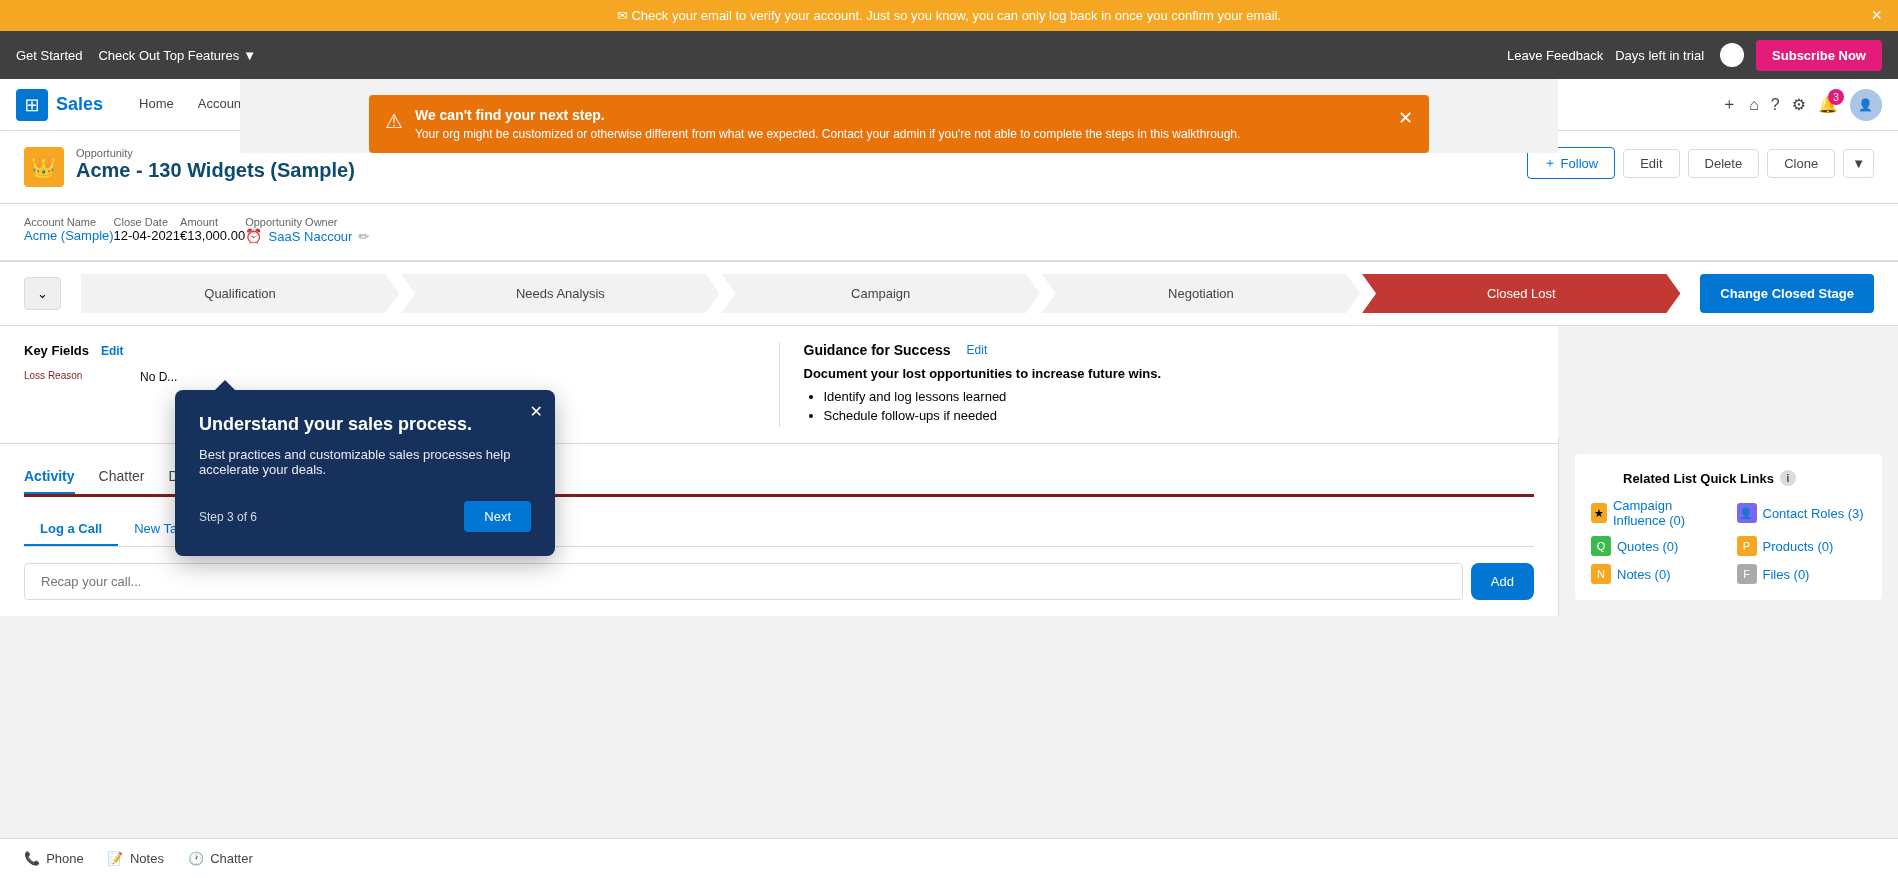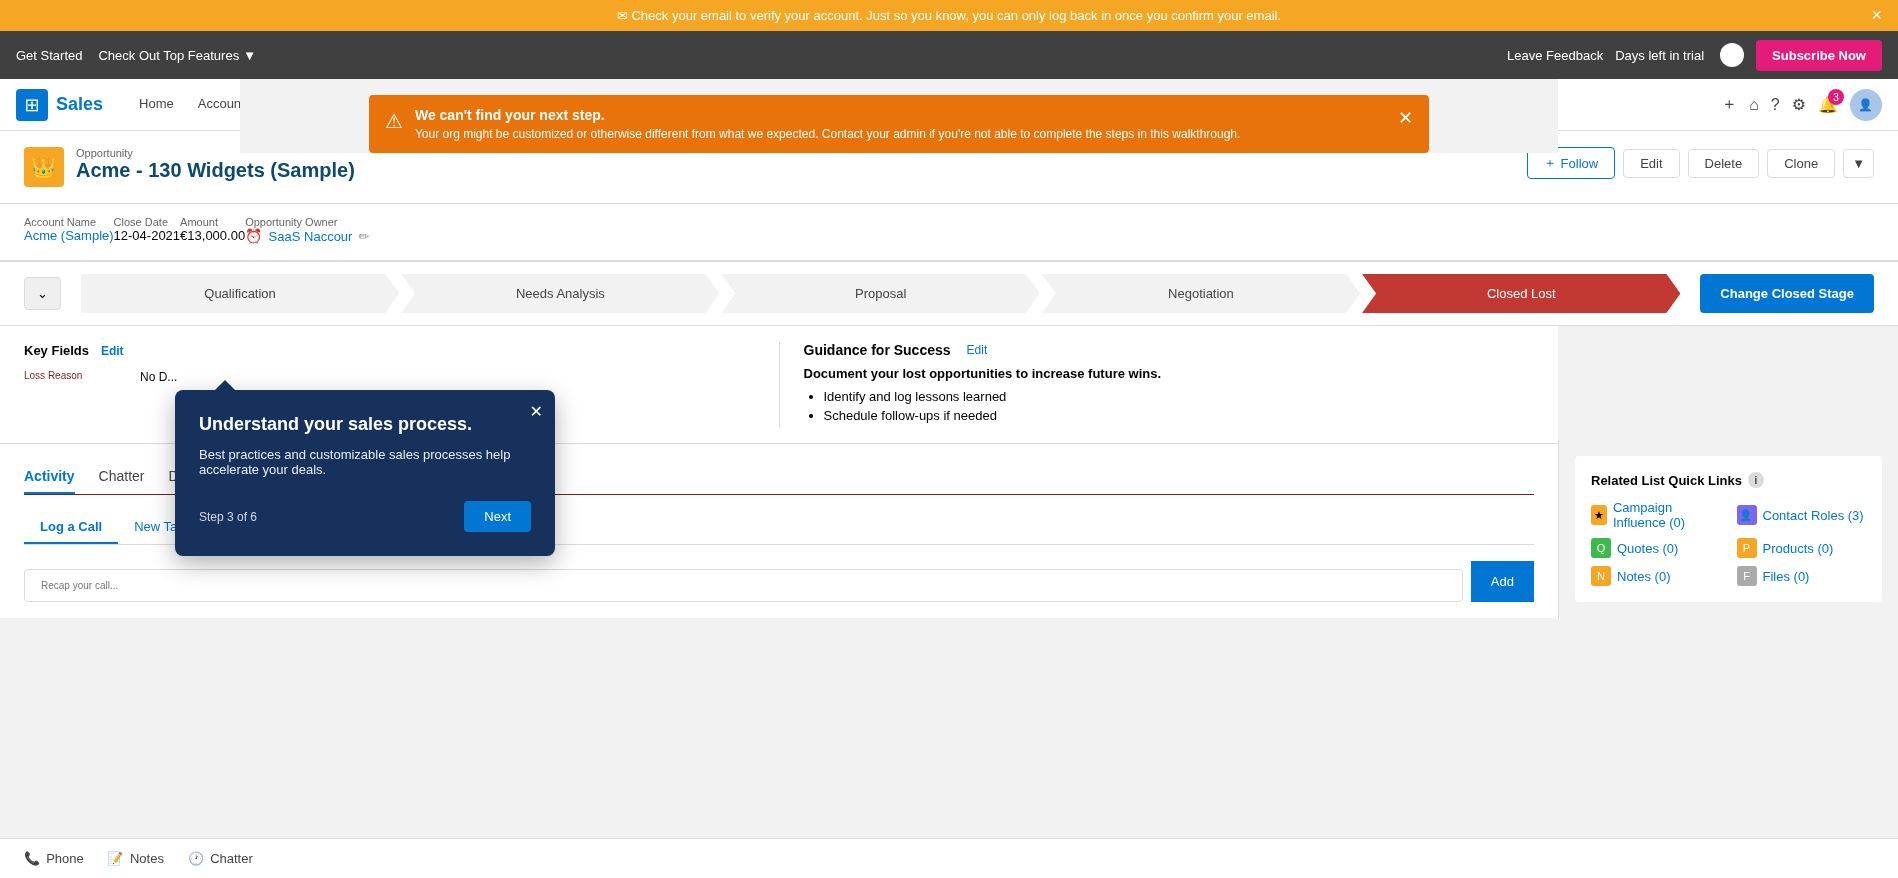--- a/index.html
+++ b/index.html
@@ -284,21 +284,21 @@
       border-radius: 4px;
       cursor: pointer;
       font-size: 13px;
     }
 
     
     .activity-section {
       background: #fff;
       padding: 16px 24px;
     }
-    .activity-tabs { display: flex; gap: 24px; border-bottom: 1px solid #7f1d1d; margin-bottom: 16px; }
+    .activity-tabs { display: flex; gap: 24px; border-bottom: 3px solid #7f1d1d; margin-bottom: 16px; }
     .activity-tab {
       padding: 8px 0;
       font-size: 14px;
       cursor: pointer;
       color: #444;
       border-bottom: 2px solid transparent;
     }
     .activity-tab.active { color: #0176d3; border-bottom: 2px solid #0176d3; font-weight: bold; }
     .action-tabs { display: flex; gap: 0; border-bottom: 1px solid #dddbda; margin-bottom: 16px; }
     .action-tab {
@@ -308,30 +308,29 @@
       color: #0176d3;
       border-bottom: 2px solid transparent;
     }
     .action-tab.active { border-bottom: 2px solid #0176d3; color: #0176d3; font-weight: bold; }
     .call-input-row { display: flex; gap: 8px; }
     .call-input {
       flex: 1;
       border: 1px solid #dddbda;
       border-radius: 4px;
       padding: 10px 16px;
-      font-size: 10px;
+      font-size: 13px;
       color: #999;
-      margin-top: 8px;
     }
     .add-btn {
       background: #0176d3;
       color: #fff;
       border: none;
       padding: 8px 20px;
-      border-radius: 0;
+      border-radius: 8px;
       cursor: pointer;
       font-size: 13px;
     }
 
     
     .bottom-nav {
       background: #fff;
       border-top: 1px solid #dddbda;
       display: flex;
       align-items: center;
@@ -343,21 +342,21 @@
       right: 0;
     }
     .bottom-nav-item { display: flex; align-items: center; gap: 6px; cursor: pointer; color: #444; font-size: 13px; }
 
     
     .related-list {
       background: #fff;
       border-radius: 4px;
       padding: 16px;
     }
-    .related-list-title { font-size: 14px; font-weight: bold; margin-bottom: 12px; display: flex; align-items: center; gap: 6px; }
+    .related-list-title { font-size: 14px; font-weight: bold; margin-bottom: 12px; display: flex; align-items: center; gap: 6px; margin-left: 32px; }
     .related-list-grid { display: grid; grid-template-columns: 1fr 1fr; gap: 8px 16px; }
     .related-list-item { display: flex; align-items: center; gap: 6px; }
     .related-list-item-icon {
       width: 20px;
       height: 20px;
       border-radius: 3px;
       display: flex;
       align-items: center;
       justify-content: center;
       font-size: 11px;
@@ -567,21 +566,21 @@
         </div>
       </div>
     </div>
   </div>
 
   <div class="stage-area">
     <button class="stage-toggle">⌄</button>
     <div class="stage-steps">
       <div class="stage-step">Qualification</div>
       <div class="stage-step">Needs Analysis</div>
-      <div class="stage-step">Proposal</div>
+      <div class="stage-step">Campaign</div>
       <div class="stage-step">Negotiation</div>
       <div class="stage-step active">Closed Lost</div>
     </div>
     <button class="change-stage-btn">Change Closed Stage</button>
   </div>
 
   <div class="content-area">
     <div class="content-left">
 
       <div style="background:#fff; padding: 16px 24px; border-bottom: 1px solid #dddbda; display:flex; gap: 24px;">

